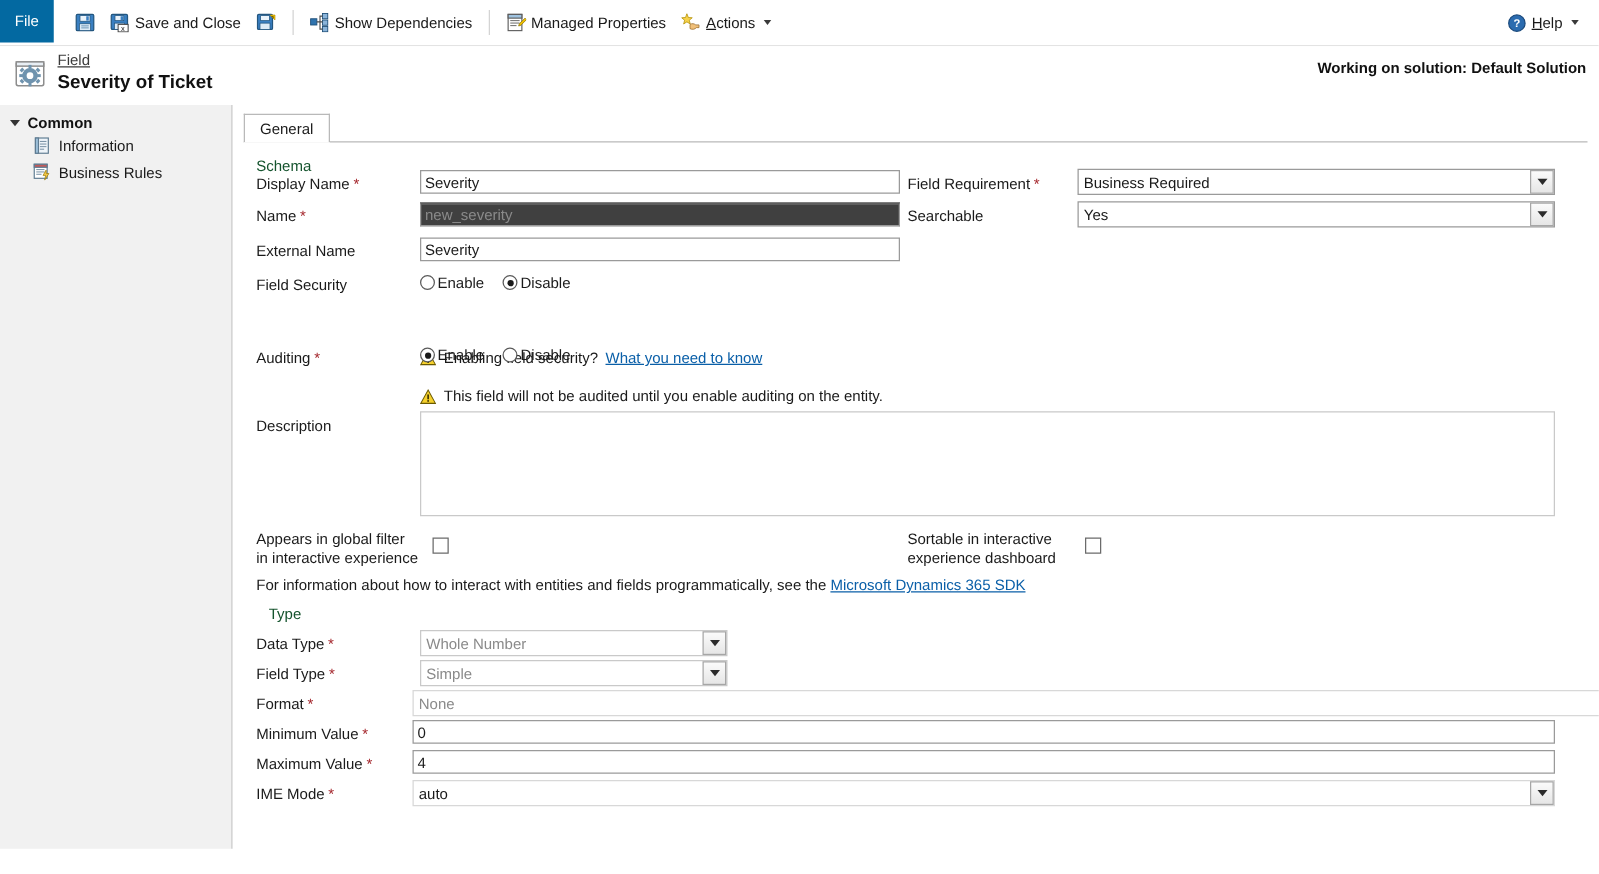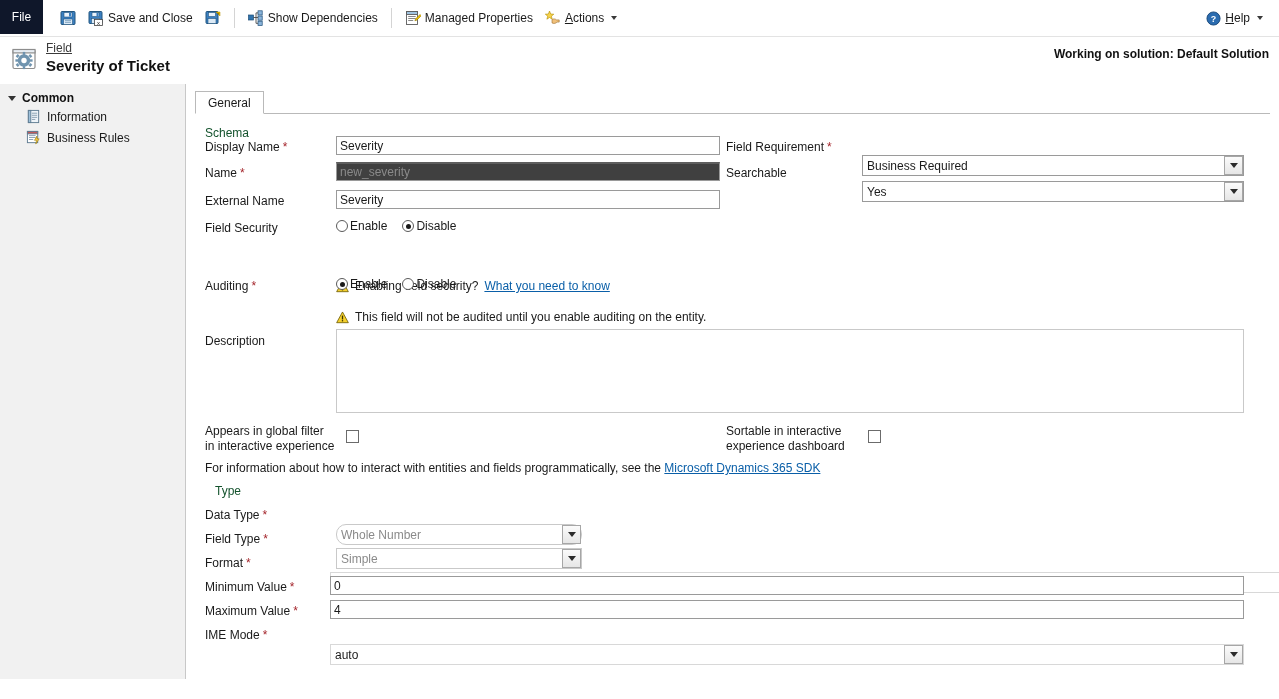--- a/index.html
+++ b/index.html
@@ -18,21 +18,21 @@
     position: relative;
     height: 37px;
     background: #ffffff;
     border-bottom: 1px solid #e3e3e3;
     display: flex;
     align-items: stretch;
   }
   .file-tab {
     width: 43px;
     min-width: 43px;
-    background: #0f172a;
+    background: #0369a1;
     color: #ffffff;
     display: flex;
     align-items: center;
     justify-content: center;
     font-size: 12px;
     margin-bottom: 2px;
     cursor: pointer;
   }
   .rb-items {
     display: flex;
@@ -206,21 +206,20 @@
 
   
   .combo {
     position: relative;
     height: 21px;
     border: 1px solid #9a9a9a;
     background: #ffffff;
     display: flex;
     align-items: center;
     cursor: pointer;
-    margin-top: 20px;
   }
   .combo .cval {
     flex: 1;
     padding-left: 4px;
     font-size: 12px;
     color: #1a1a1a;
     white-space: nowrap;
     overflow: hidden;
   }
   .combo .cbtn {
@@ -577,21 +576,21 @@
         <span>For information about how to interact with entities and fields programmatically, see the</span>
         <a class="link">Microsoft Dynamics 365 SDK</a>
       </div>
 
       <div class="section-title" style="position:absolute; left:10px; top:370px;">Type</div>
 
       <div class="row" style="left:10px; top:394px;">
         <span class="lbl">Data Type</span>
           <span class="req">*</span>
       </div>
-      <div class="combo disabled" style="position:absolute; left:141px; top:390px; width:246px;border-radius:10px;">
+      <div class="combo disabled" style="position:absolute; left:141px; top:390px; width:246px;">
         <span class="cval">Whole Number</span>
         <span class="cbtn">
             <span class="chev"></span>
           </span>
       </div>
 
       <div class="row" style="left:10px; top:418px;">
         <span class="lbl">Field Type</span>
           <span class="req">*</span>
       </div>

